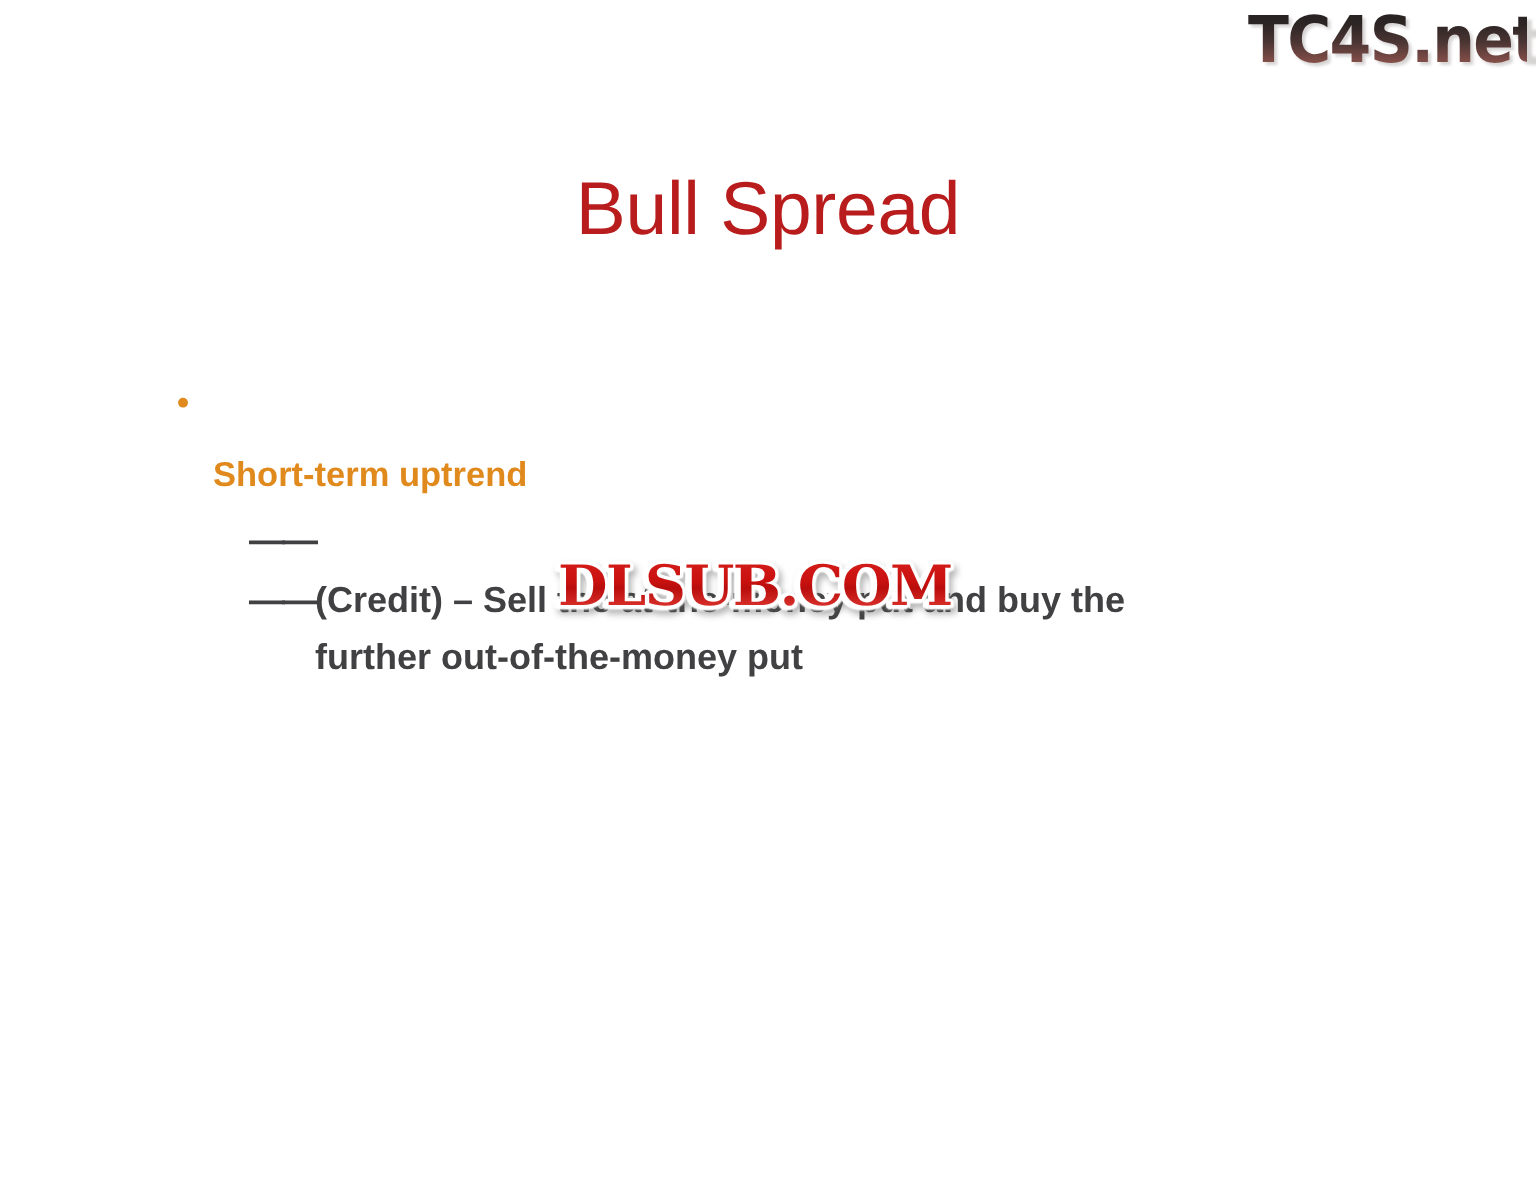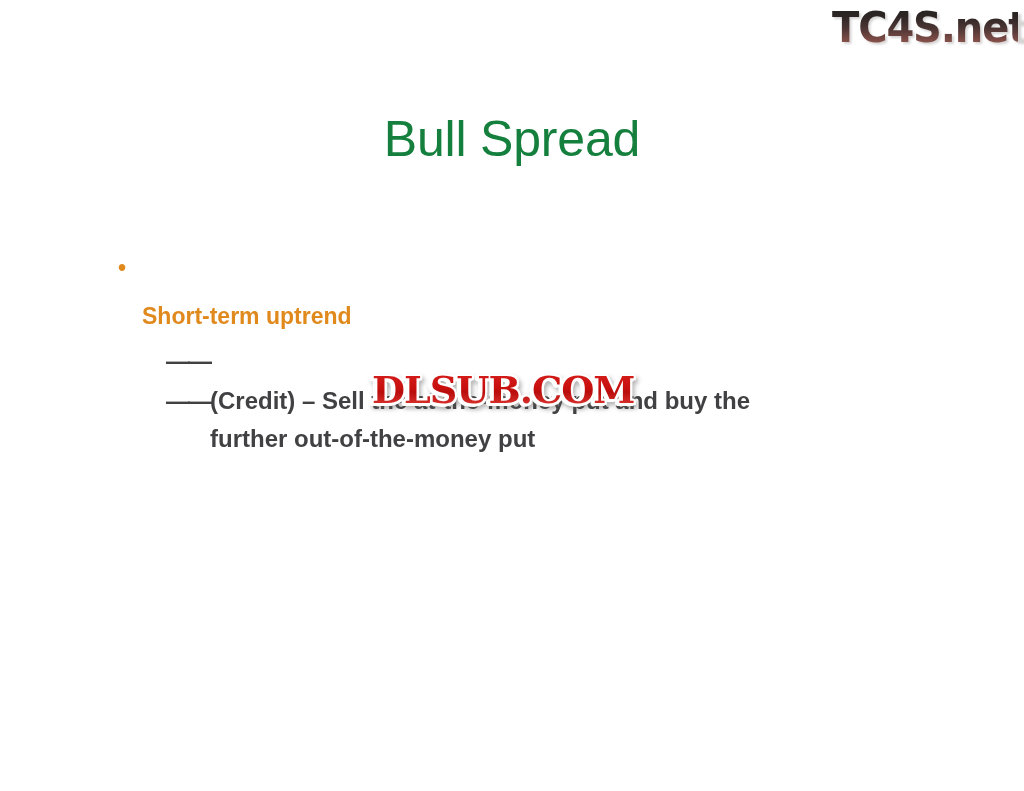--- a/index.html
+++ b/index.html
@@ -66,21 +66,21 @@
   #slide-title {
     position: absolute;
     left: 0;
     top: 110px;
     width: 1024px;
     text-align: center;
     font-family: "Liberation Sans", sans-serif;
     font-weight: 400;
     font-size: 50px;
     line-height: 58px;
-    color: #15803d;
+    color: #b91c1c;
     letter-spacing: -0.2px;
   }
 
   
   #body-block {
     position: absolute;
     left: 118px;
     top: 252px;
     width: 780px;
   }

